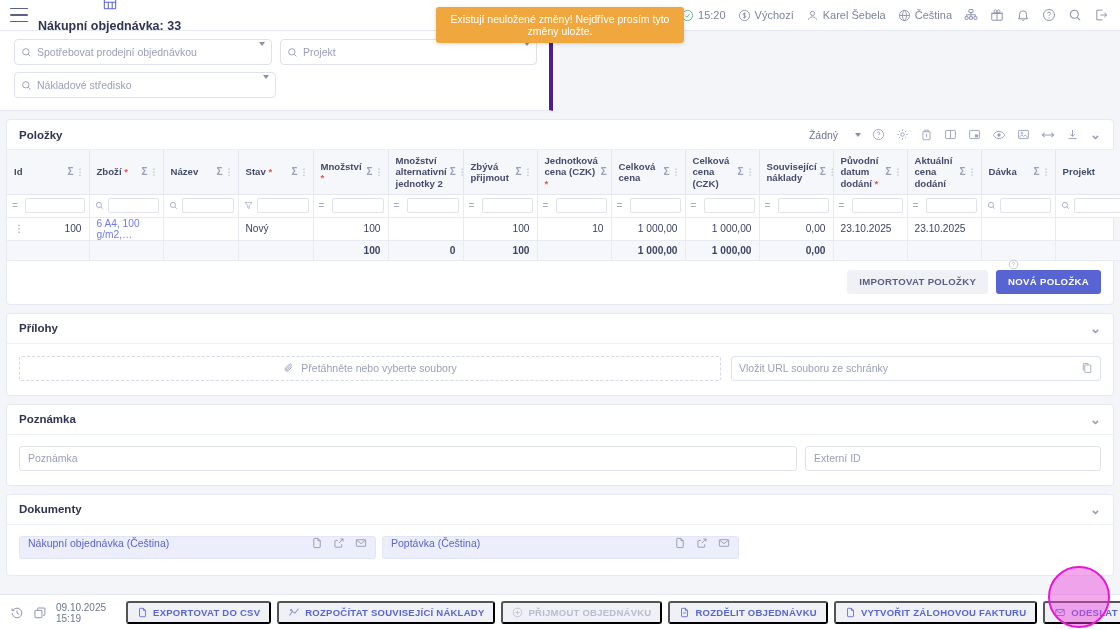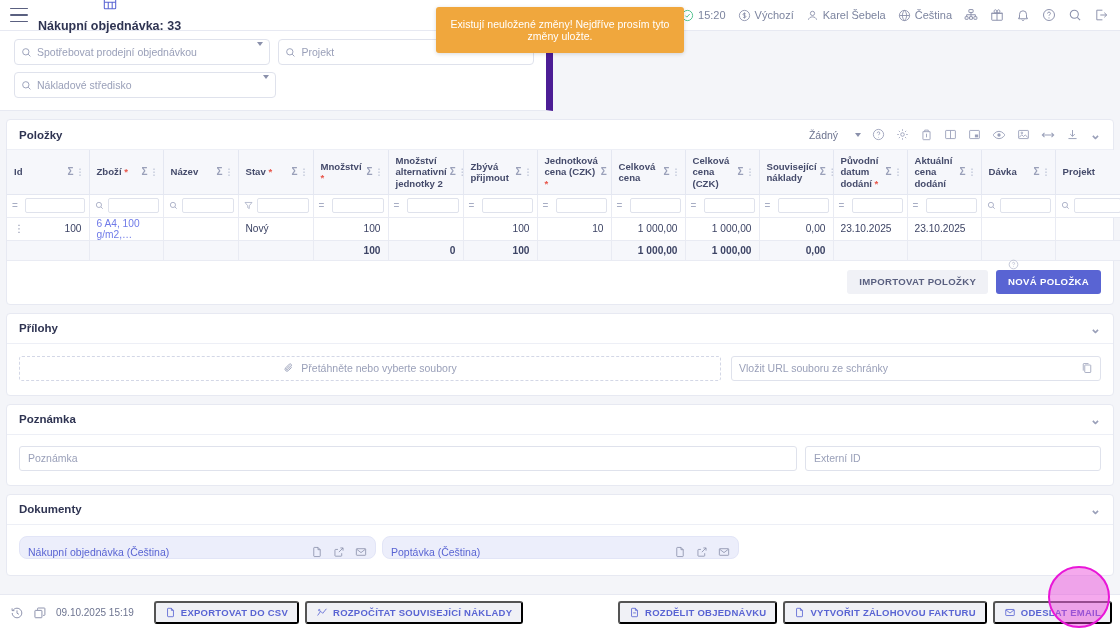--- a/index.html
+++ b/index.html
@@ -23,30 +23,30 @@
   .burger i{ display:block; height:1.4px; background:#5a6080; border-radius:1px;}
   .tb-title{ display:flex; align-items:center; gap:8px; font-size:12.5px;
     font-weight:600; color:#2f3452;flex-direction:column;}
   .tb-right{ margin-left:auto; display:flex; align-items:center; gap:12px;
     color:#7c849f; font-size:11px;}
   .tb-item{ display:flex; align-items:center; gap:4px; cursor:pointer; white-space:nowrap;}
   svg{ display:block; }
 
   
   .toast{
-    position:absolute; left:436px; top:7px; width:248px; height:46px;
+    position:absolute; left:436px; top:7px; width:248px; height:36px;
     background:#f0a73d; color:#fff; font-size:10.5px;
     display:flex; align-items:center; justify-content:center;
     border-radius:3px; z-index:40; text-align:center; padding:0 6px;
     box-shadow:0 1px 4px rgba(0,0,0,.15);
   }
 
   
   .filterwrap{ background:#fff; width:553px; padding:8px 12px 12px 14px;
-    border-bottom:1px solid #e7e9f2; border-right:7px solid #4c1d95;}
+    border-bottom:1px solid #e7e9f2; border-right:4px solid #4c1d95;}
   .frow{ display:flex; gap:8px; margin-bottom:7px;}
   .frow:last-child{ margin-bottom:0;}
   .fbox{ height:26px; border:1px solid #dfe2ec; border-radius:4px; background:#fff;
     display:flex; align-items:center; padding:0 6px; gap:5px; color:#9aa0b9; font-size:10.5px;}
   .fbox .cap{ margin-left:auto; }
   .fbox.w1{ width:262px;} .fbox.w2{ width:261px;}
 
   
   .panel{ background:#fff; border:1px solid #e7e9f2; border-radius:4px;
     margin:8px 6px 0 6px; }
@@ -103,21 +103,21 @@
 
   
   .notebody{ padding:11px 12px 14px 12px; display:flex; gap:8px;}
   .inp{ height:25px; border:1px solid #dfe2ec; border-radius:3px; background:#fff;
     display:flex; align-items:center; padding:0 8px; color:#9aa0b9; font-size:10.5px;}
   .inp.note{ flex:1 1 auto;} .inp.ext{ width:296px;}
 
   
   .docbody{ padding:11px 12px 16px 12px; display:flex; gap:6px;}
   .doc{ width:357px; height:23px; background:#eceefb; border:1px solid #e2e5f7;
-    border-radius:8px; display:flex; align-items:flex-end; padding:0 8px;
+    border-radius:3px; display:flex; align-items:flex-start; padding:0 8px;
     color:#5964d3; font-size:10.5px;}
   .doc .ic{ margin-left:auto; display:flex; gap:10px; color:#8a90ab;}
 
   
   .bottombar{
     position:absolute; left:0; bottom:0; width:1120px; height:36px;
     background:#fff; border-top:1px solid #e7e9f2; display:flex; align-items:center;
     padding:0 8px 0 10px; gap:6px; z-index:20;
   }
   .bb-left{ display:flex; align-items:center; gap:9px; color:#6d7490; font-size:10px;}
@@ -760,20 +760,29 @@
     </button>
     <button class="bbtn blue">
       <span>
           <svg width="12" height="11" viewBox="0 0 16 16" fill="none" stroke="#5964d3" stroke-width="1.2">
             <path d="M1.6 12.4L6 6.2l3 3 5.4-6.6"></path>
             <circle cx="4" cy="4.6" r="1.1"></circle>
           </svg>
         </span>
       <span>ROZPOČÍTAT SOUVISEJÍCÍ NÁKLADY</span>
     </button>
+    <button class="bbtn disabled">
+      <span>
+          <svg width="11" height="11" viewBox="0 0 16 16" fill="none" stroke="#b7bcd0" stroke-width="1.2">
+            <circle cx="8" cy="8" r="6.3"></circle>
+            <path d="M8 5.2v5.6M5.2 8h5.6"></path>
+          </svg>
+        </span>
+      <span>PŘIJMOUT OBJEDNÁVKU</span>
+    </button>
   </div>
 
   <div class="bb-right">
     <button class="bbtn blue">
       <span>
           <svg width="11" height="11" viewBox="0 0 16 16" fill="none" stroke="#5964d3" stroke-width="1.2">
             <path d="M9.3 1.9H4.5a.8.8 0 00-.8.8v10.6c0 .4.4.8.8.8h7a.8.8 0 00.8-.8V4.9L9.3 1.9z"></path>
             <path d="M9.3 1.9v3h3M6 8.6h4"></path>
           </svg>
         </span>

